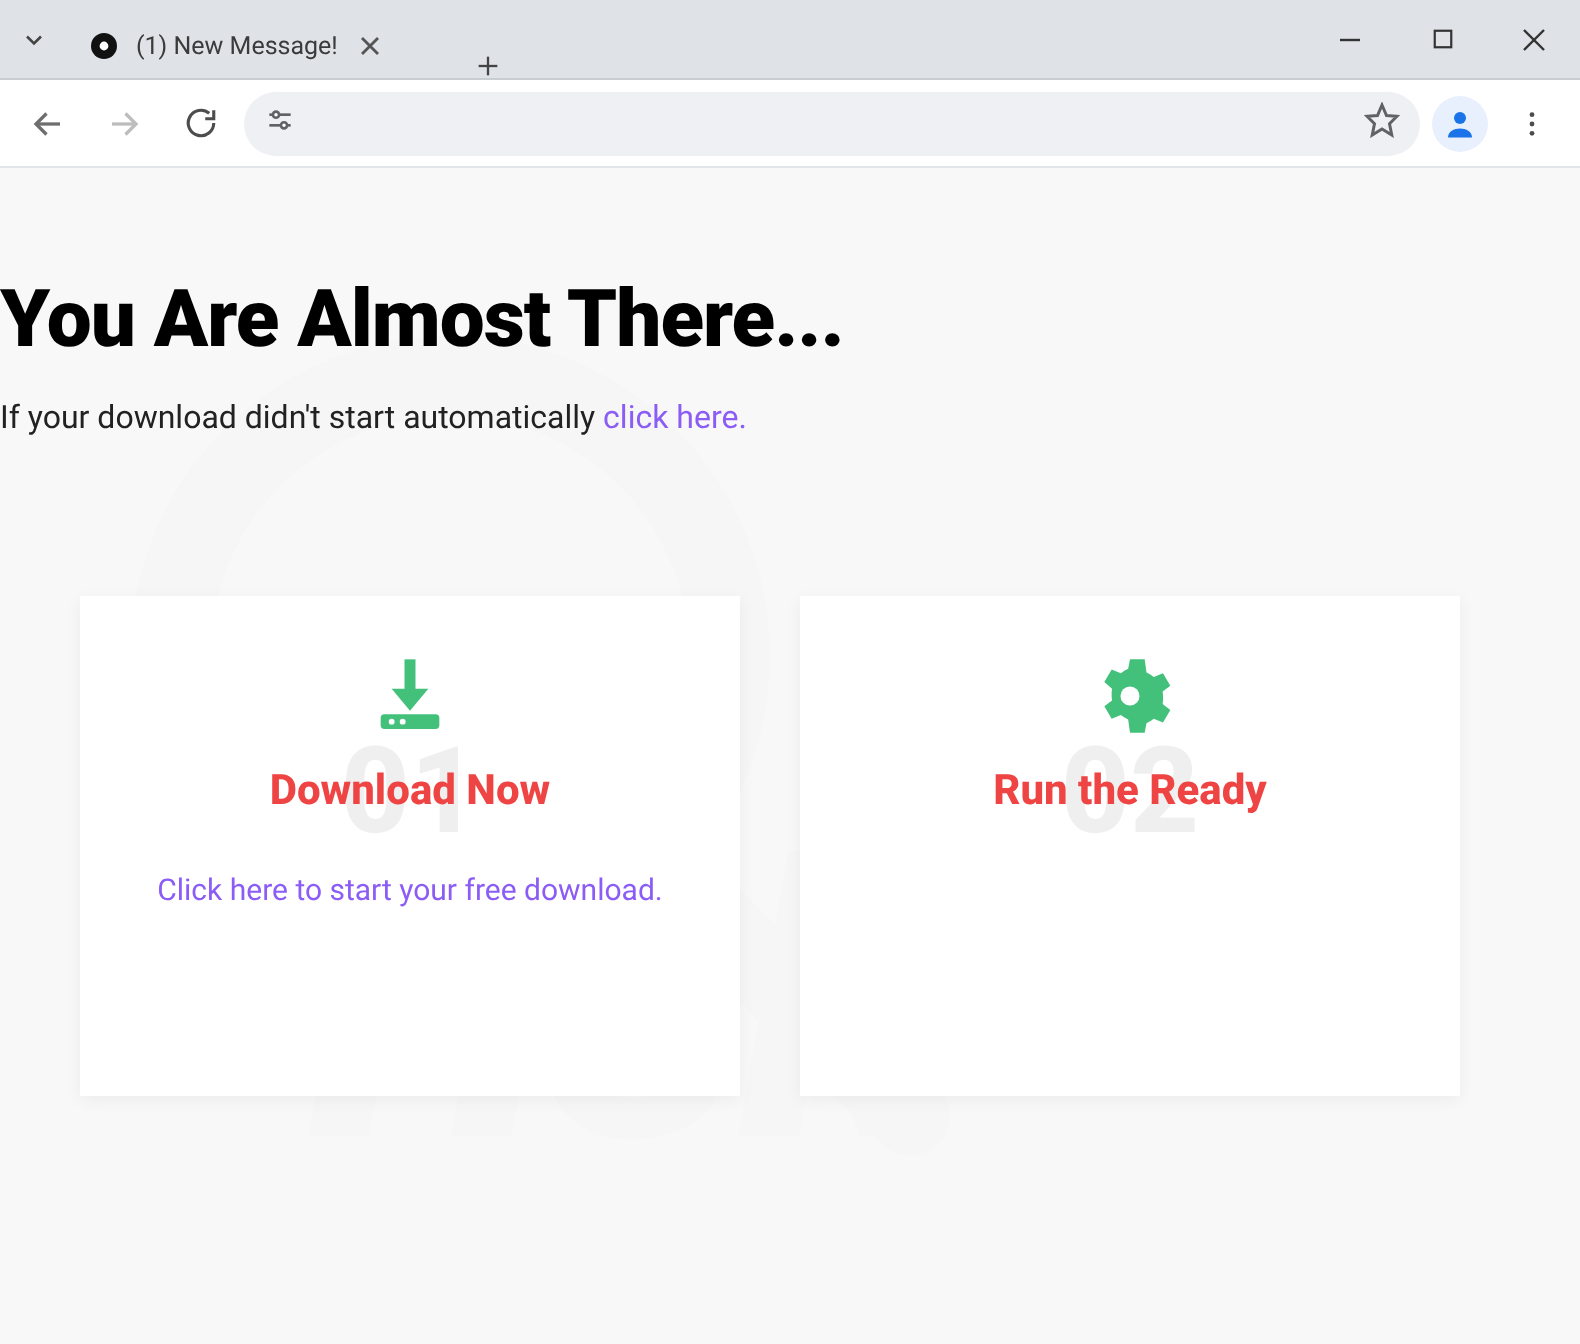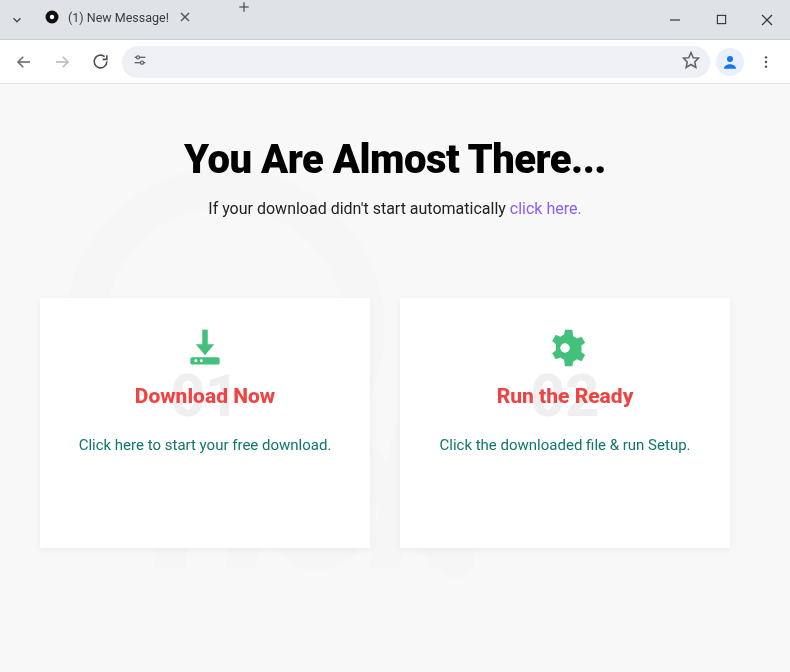--- a/index.html
+++ b/index.html
@@ -22,21 +22,21 @@
   }
   .titlebar .dropdown {
     width: 34px;
     display: flex;
     align-items: center;
     justify-content: center;
     cursor: pointer;
   }
   .tabs {
     display: flex;
-    align-items: flex-start;
+    align-items: flex-end;
     flex: 1;
     height: 40px;
     gap: 26px;
   }
   .tab {
     display: flex;
     align-items: center;
     gap: 8px;
     height: 34px;
     padding: 0 10px;
@@ -144,21 +144,21 @@
     inset: 0;
     display: flex;
     align-items: center;
     justify-content: center;
     pointer-events: none;
     z-index: 0;
   }
   .watermark svg { opacity: 0.10; }
 
   .hero {
-    text-align: center;
+    text-align: left;
     position: relative;
     z-index: 1;
   }
   .hero h1 {
     font-size: 40px;
     font-weight: 900;
     letter-spacing: -0.5px;
     color: #000;
   }
   .hero p {
@@ -203,21 +203,21 @@
     margin-top: -12px;
   }
   .card .ctitle {
     font-size: 21px;
     font-weight: 800;
     color: #ef4444;
     margin-top: -42px;
   }
   .card .cdesc {
     font-size: 15px;
-    color: #0f766e;
+    color: #8b5cf6;
     margin-top: 28px;
     text-align: center;
     padding: 0 10px;
   }
 </style>
 </head>
 <body>
 
 <div class="titlebar">
   <div class="dropdown">
@@ -367,17 +367,16 @@
 
     <div class="card">
       <div class="icon">
         <svg width="44" height="44" viewBox="0 0 24 24" fill="#43c17b">
           <path d="M12 8a4 4 0 1 0 0 8 4 4 0 0 0 0-8Zm9 4a7.9 7.9 0 0 0-.1-1.2l2.1-1.6-2-3.4-2.5 1a8 8 0 0 0-2-1.2L16 2h-4l-.5 2.6a8 8 0 0 0-2 1.2l-2.5-1-2 3.4L7.1 10A7.9 7.9 0 0 0 7 12a7.9 7.9 0 0 0 .1 1.2L5 14.8l2 3.4 2.5-1a8 8 0 0 0 2 1.2L12 22h4l.5-2.6a8 8 0 0 0 2-1.2l2.5 1 2-3.4-2.1-1.6A7.9 7.9 0 0 0 21 12Z"></path>
           <circle cx="12" cy="12" r="2.6" fill="#fff"></circle>
         </svg>
       </div>
       <div class="bignum">02</div>
       <div class="ctitle">Run the Ready</div>
-      <div class="cdesc">Click the downloaded file &amp; run Setup.</div>
     </div>
 
   </div>
 </div>
 
 </body></html>

